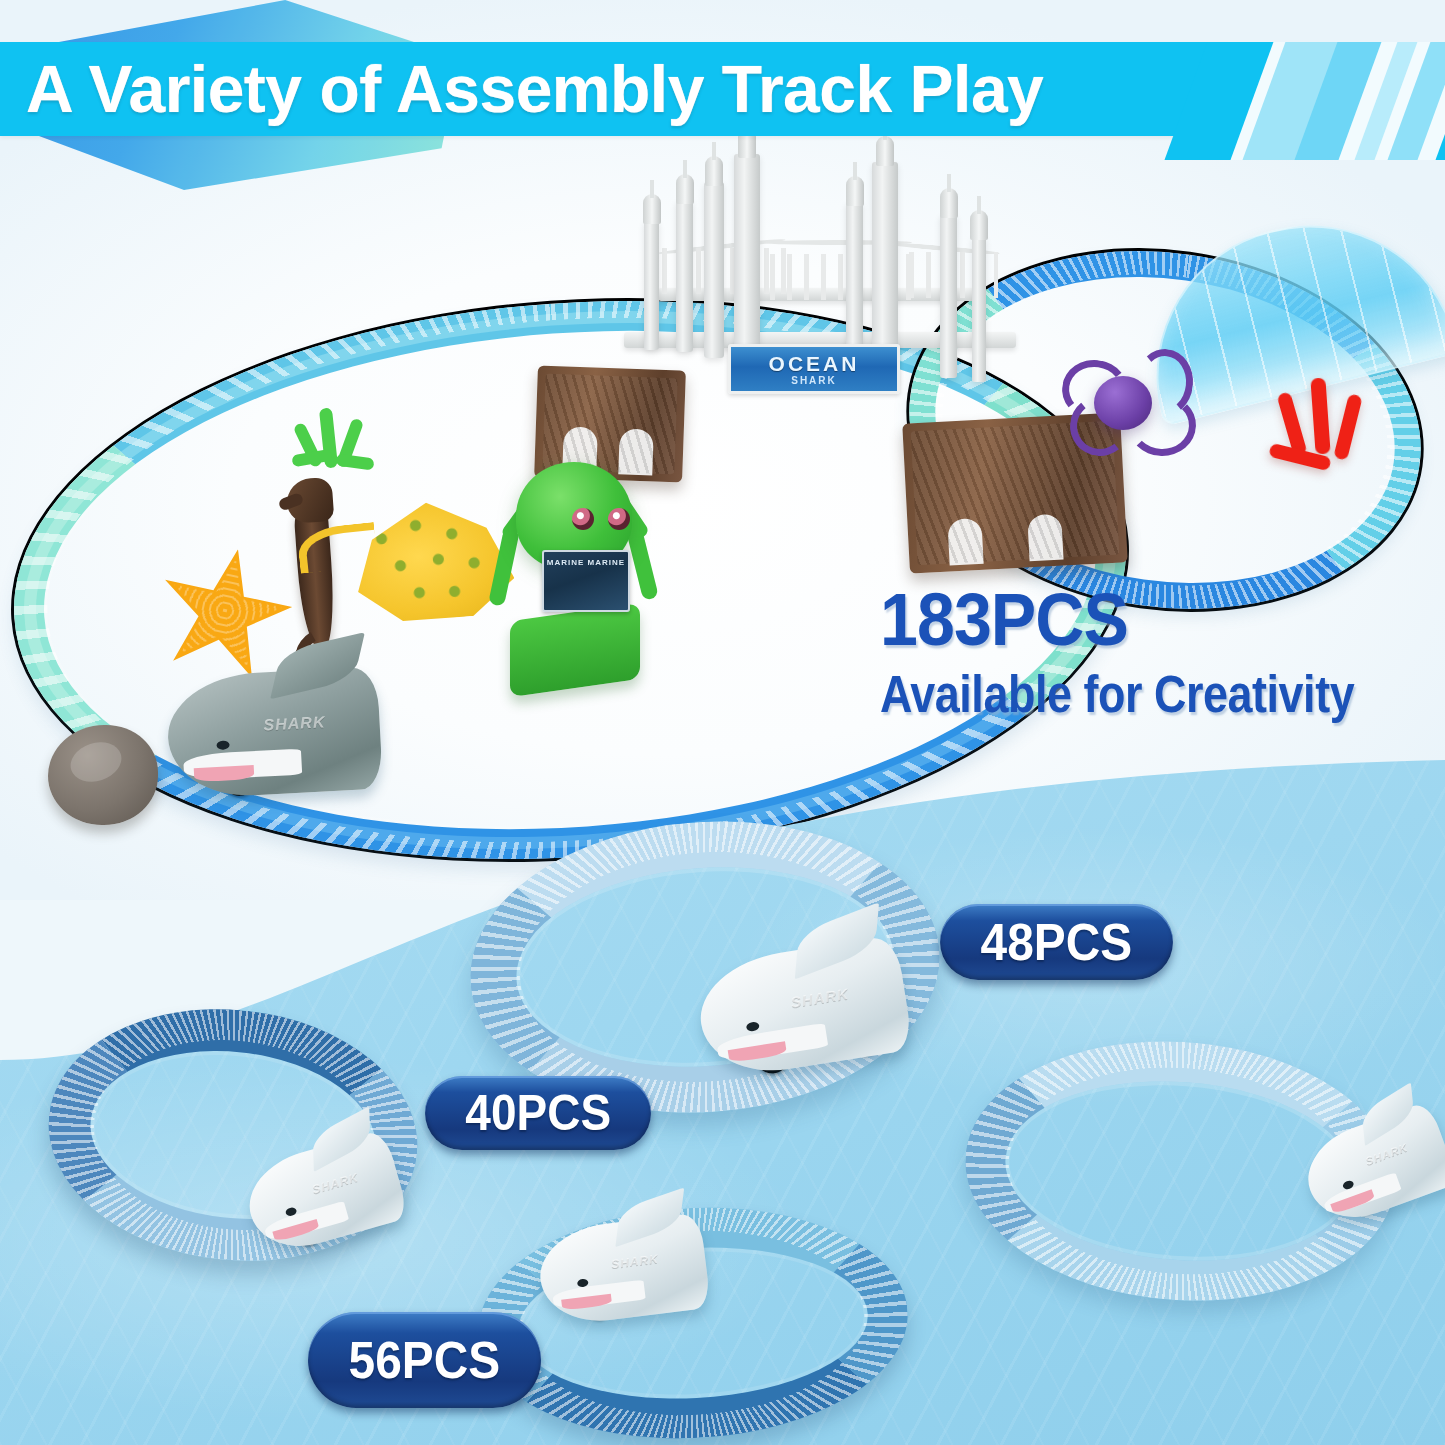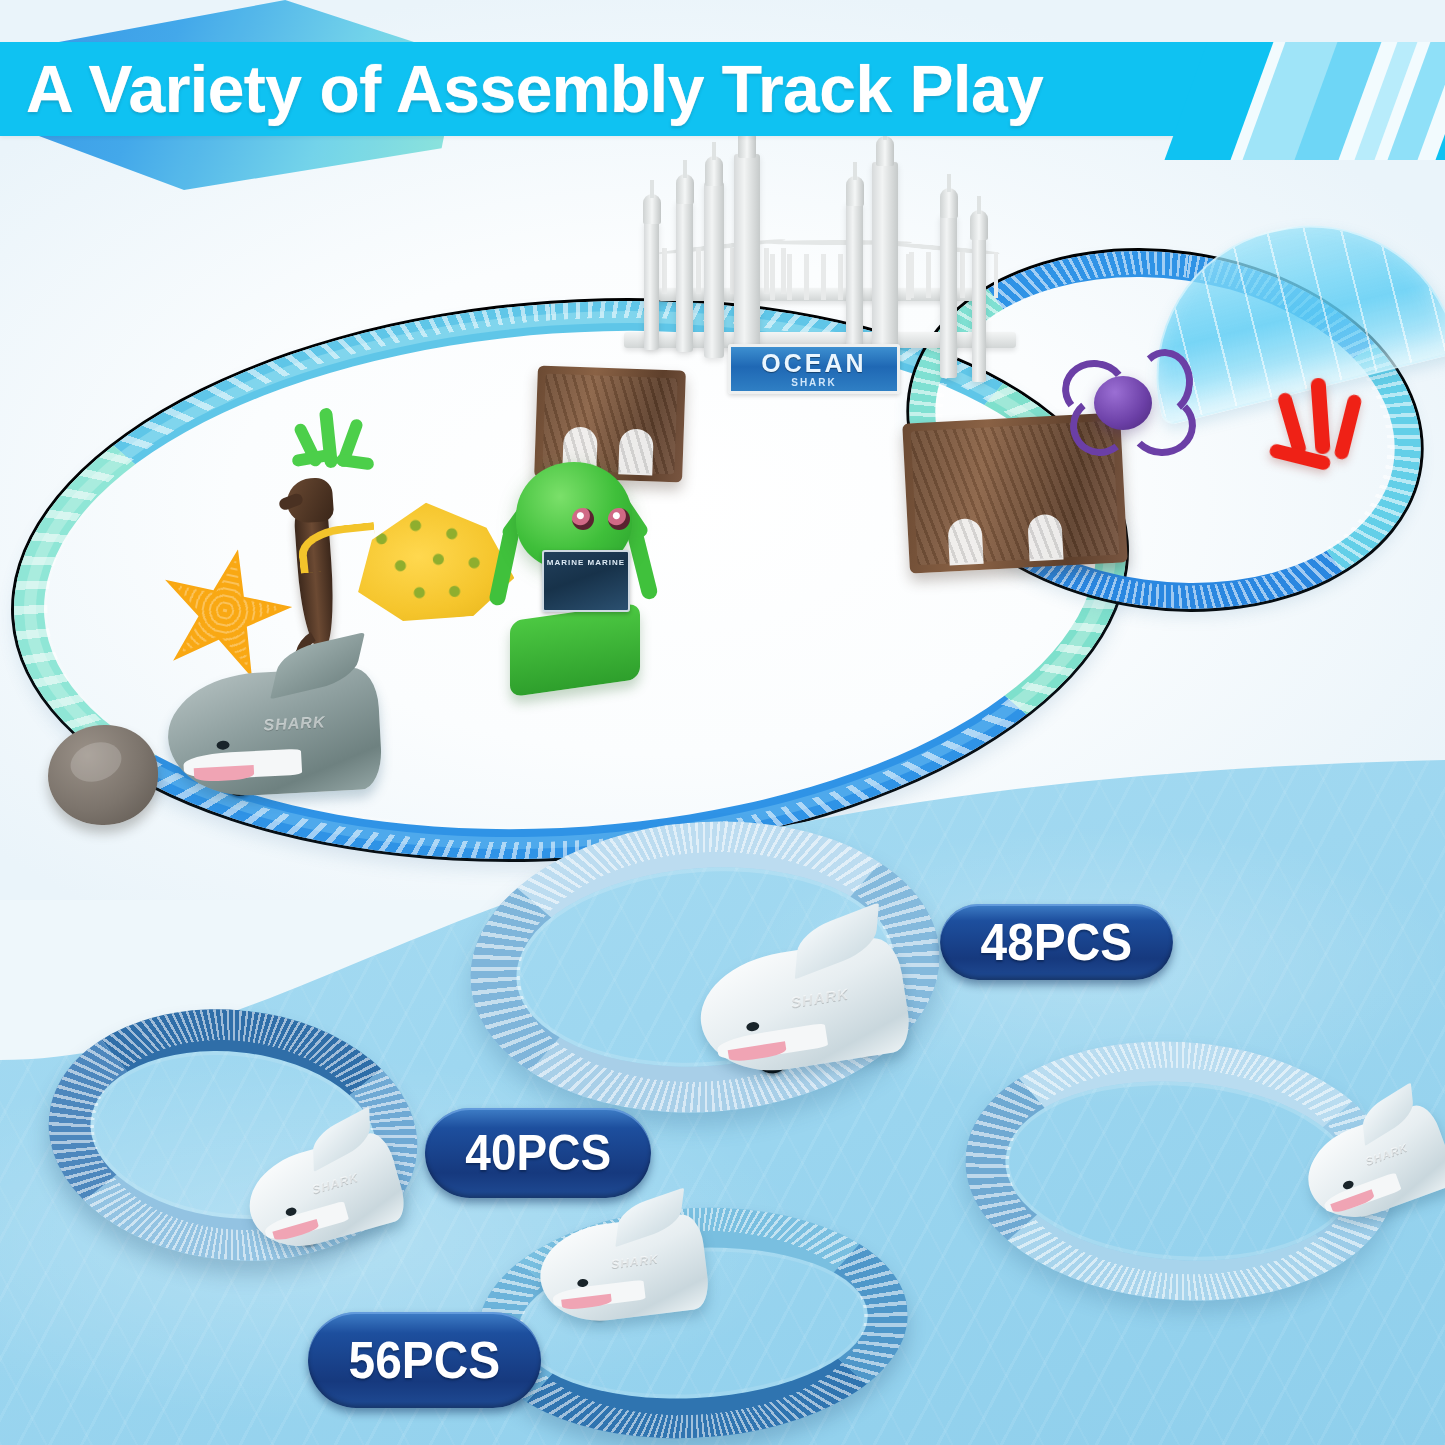--- a/index.html
+++ b/index.html
@@ -135,21 +135,21 @@
   .cable{position:absolute;border-top:5px solid #e4e7e7;border-radius:50%;height:0;}
   .railing{position:absolute;height:46px;background:repeating-linear-gradient(90deg,#e8eaea 0 5px,rgba(255,255,255,0) 5px 17px);}
   .sign{
     position:absolute;left:128px;top:196px;width:166px;height:44px;
     background:linear-gradient(180deg,#3d8fd0 0%,#1f68b4 45%,#2f7fc4 100%);
     border:3px solid #eef0f0;border-radius:3px;
     box-shadow:0 2px 4px rgba(0,0,0,.15);
     display:flex;flex-direction:column;align-items:center;justify-content:center;
     overflow:hidden;
   }
-  .sign .s-a{color:#eaf6ff;font-size:25px;font-weight:bold;letter-spacing:3px;line-height:1;text-shadow:0 1px 1px rgba(0,0,0,.4);}
+  .sign .s-a{color:#eaf6ff;font-size:21px;font-weight:bold;letter-spacing:3px;line-height:1;text-shadow:0 1px 1px rgba(0,0,0,.4);}
   .sign .s-b{color:#cfe6fa;font-size:10px;font-weight:bold;letter-spacing:2px;line-height:1;margin-top:2px;}
 
   
   .pillar{
     position:absolute;
     background:linear-gradient(100deg,#6b4a33 0%,#8a6245 35%,#5d3f2b 75%,#795641 100%);
     border-radius:6px;
     box-shadow:0 8px 14px rgba(60,40,25,.28);
   }
   .pillar::after{
@@ -394,21 +394,21 @@
     box-shadow:0 5px 9px rgba(12,40,85,.45), inset 0 2px 0 rgba(130,180,240,.55), inset 0 -3px 4px rgba(0,0,0,.28);
     padding:0 34px;
   }
   .badge span{
     color:#ffffff;font-weight:bold;line-height:1;
     text-shadow:0 2px 2px rgba(8,30,70,.55);
     transform:scaleX(.92);
   }
   .badge-48{left:940px;top:904px;height:76px;}
   .badge-48 span{font-size:52px;}
-  .badge-40{left:425px;top:1108px;height:90px;}
+  .badge-40{left:425px;top:1076px;height:74px;}
   .badge-40 span{font-size:50px;}
   .badge-56{left:308px;top:1312px;height:96px;}
   .badge-56 span{font-size:52px;}
   .badge-64{left:1098px;top:1264px;height:76px;}
   .badge-64 span{font-size:52px;}
 </style>
 </head>
 <body>
 
 <div class="stage">
@@ -549,20 +549,24 @@
     <div class="wheel w1"></div>
     <div class="wheel w2"></div>
     <div class="hull"></div>
     <div class="fin"></div>
     <div class="belly"></div>
     <div class="mouth"></div>
     <div class="eye"></div>
     <div class="word">SHARK</div>
   </div>
 
+  <div class="callout">
+    <div class="big">183PCS</div>
+    <div class="sub">Available for Creativity</div>
+  </div>
 
   <div class="water"></div>
 
   <div class="coil coil-48">
     <div class="ring"></div>
     <div class="ticks"></div>
   </div>
   <div class="shark shark-white shark-48">
     <div class="wheel w1"></div>
     <div class="wheel w2"></div>

